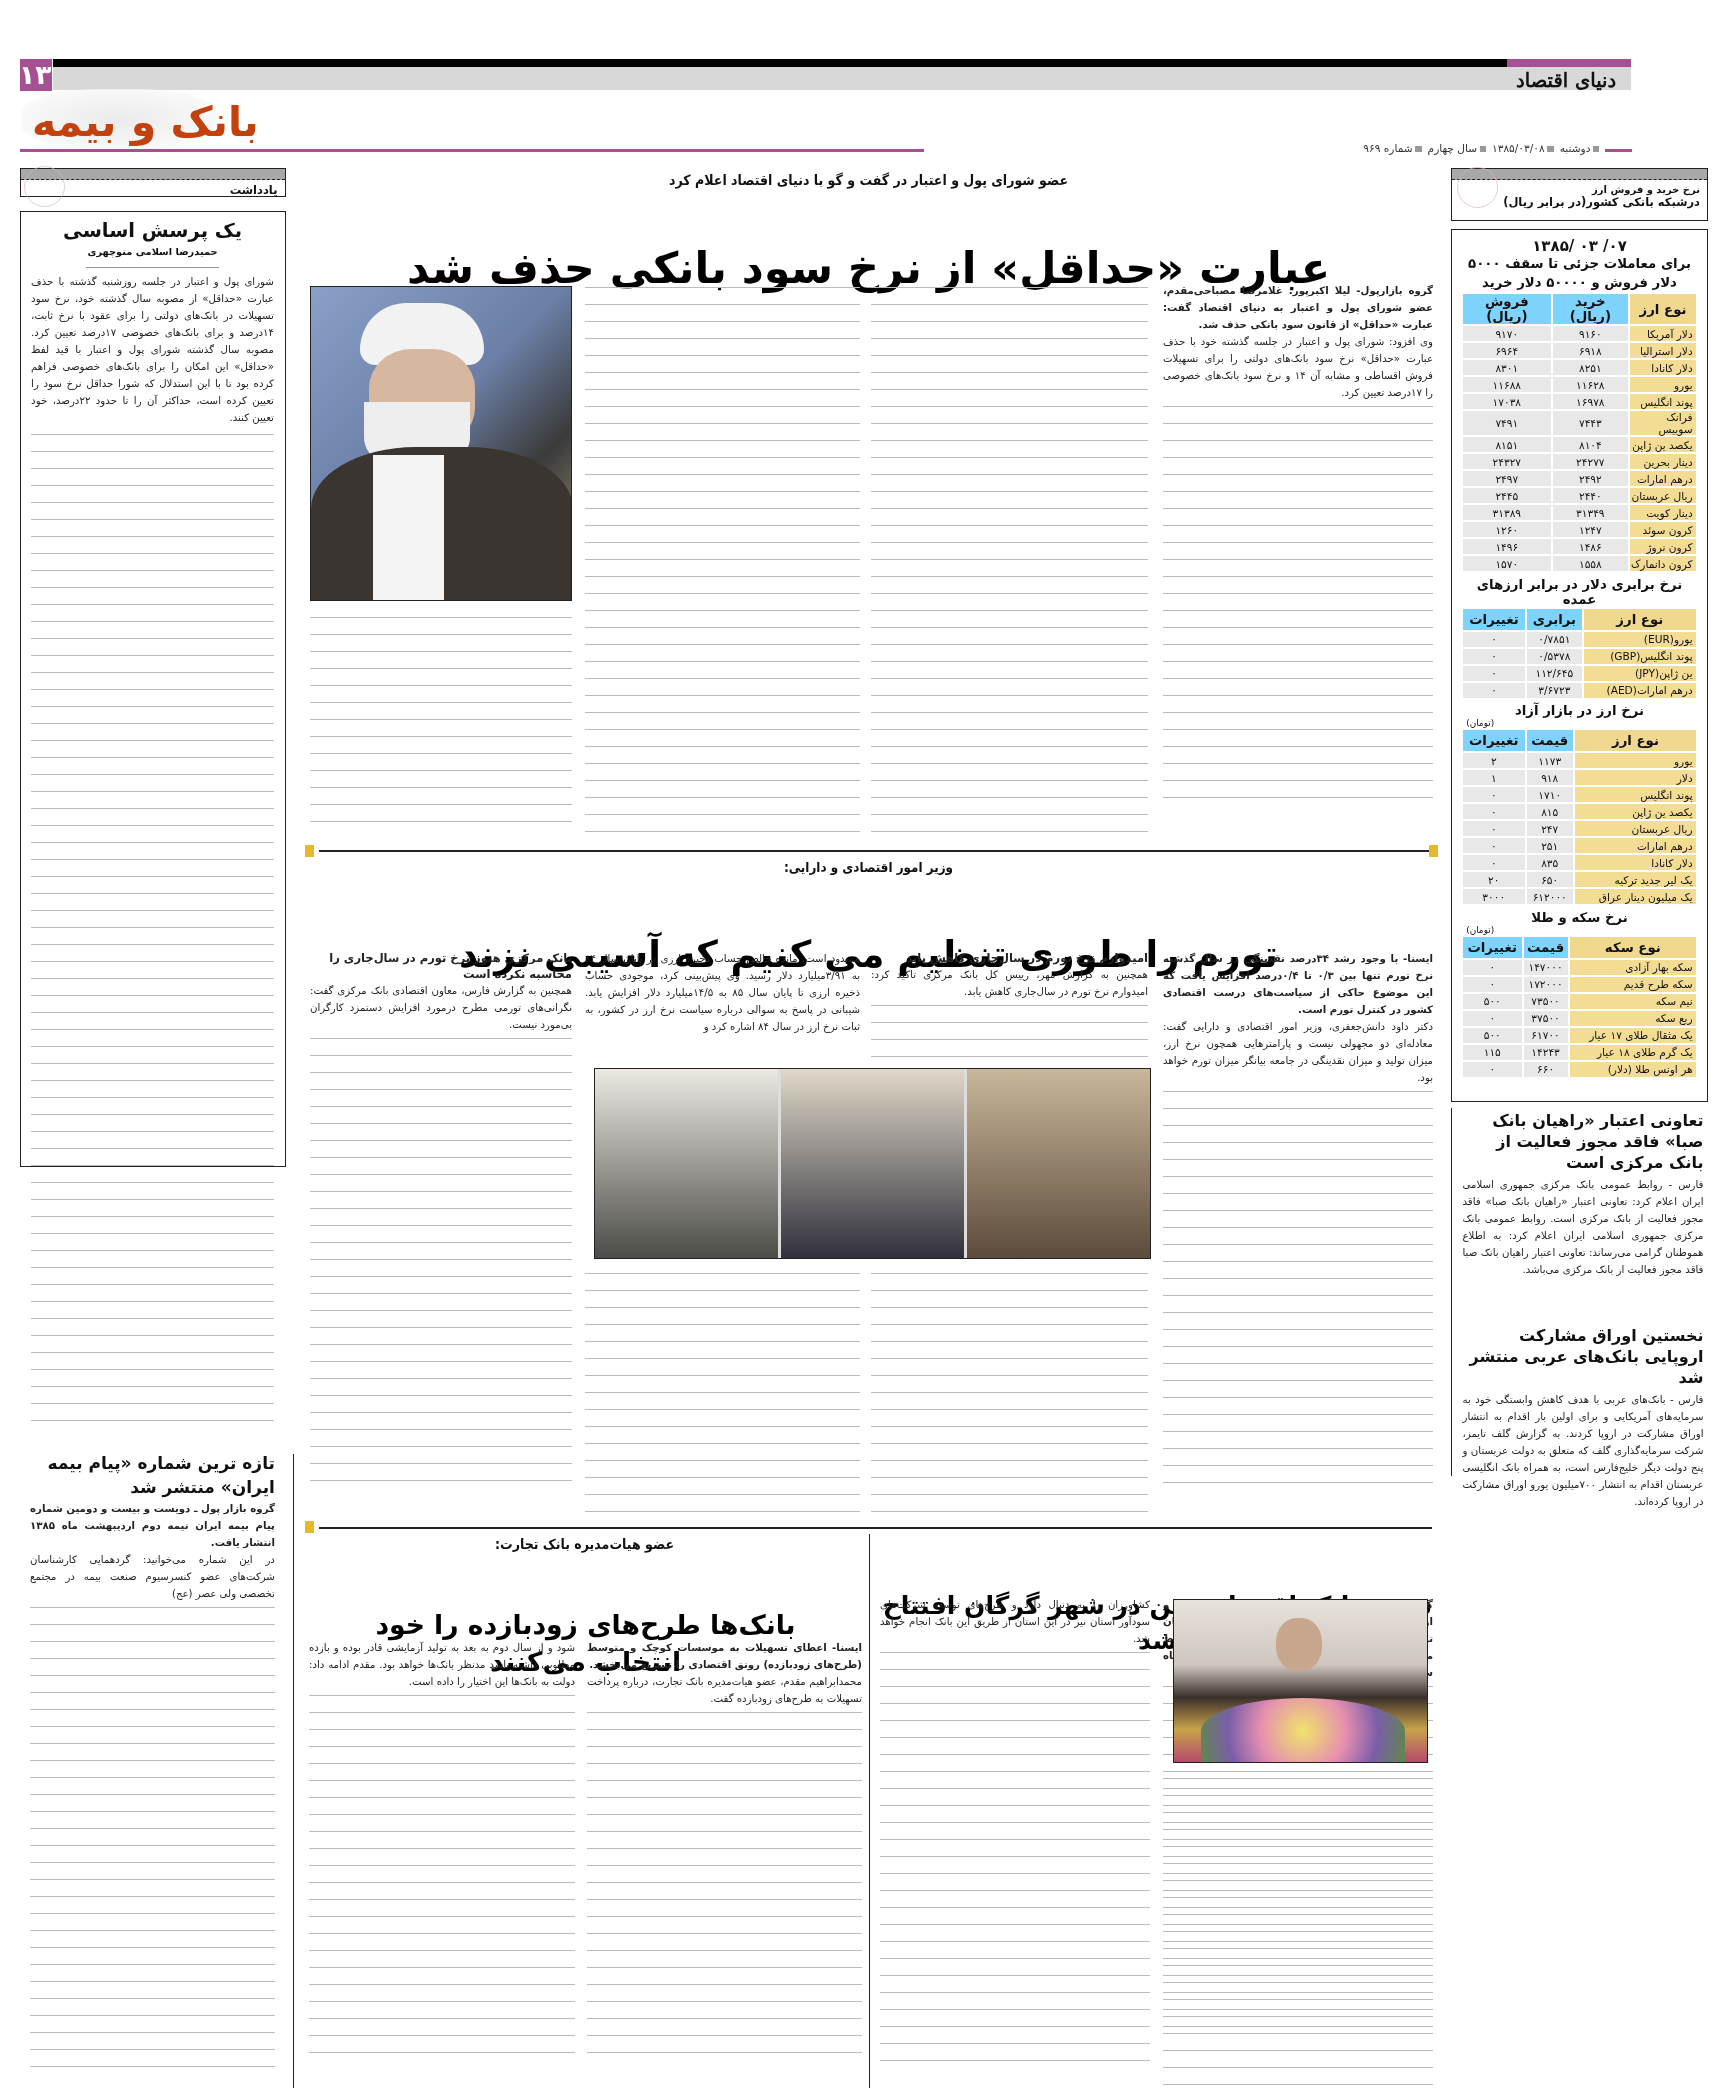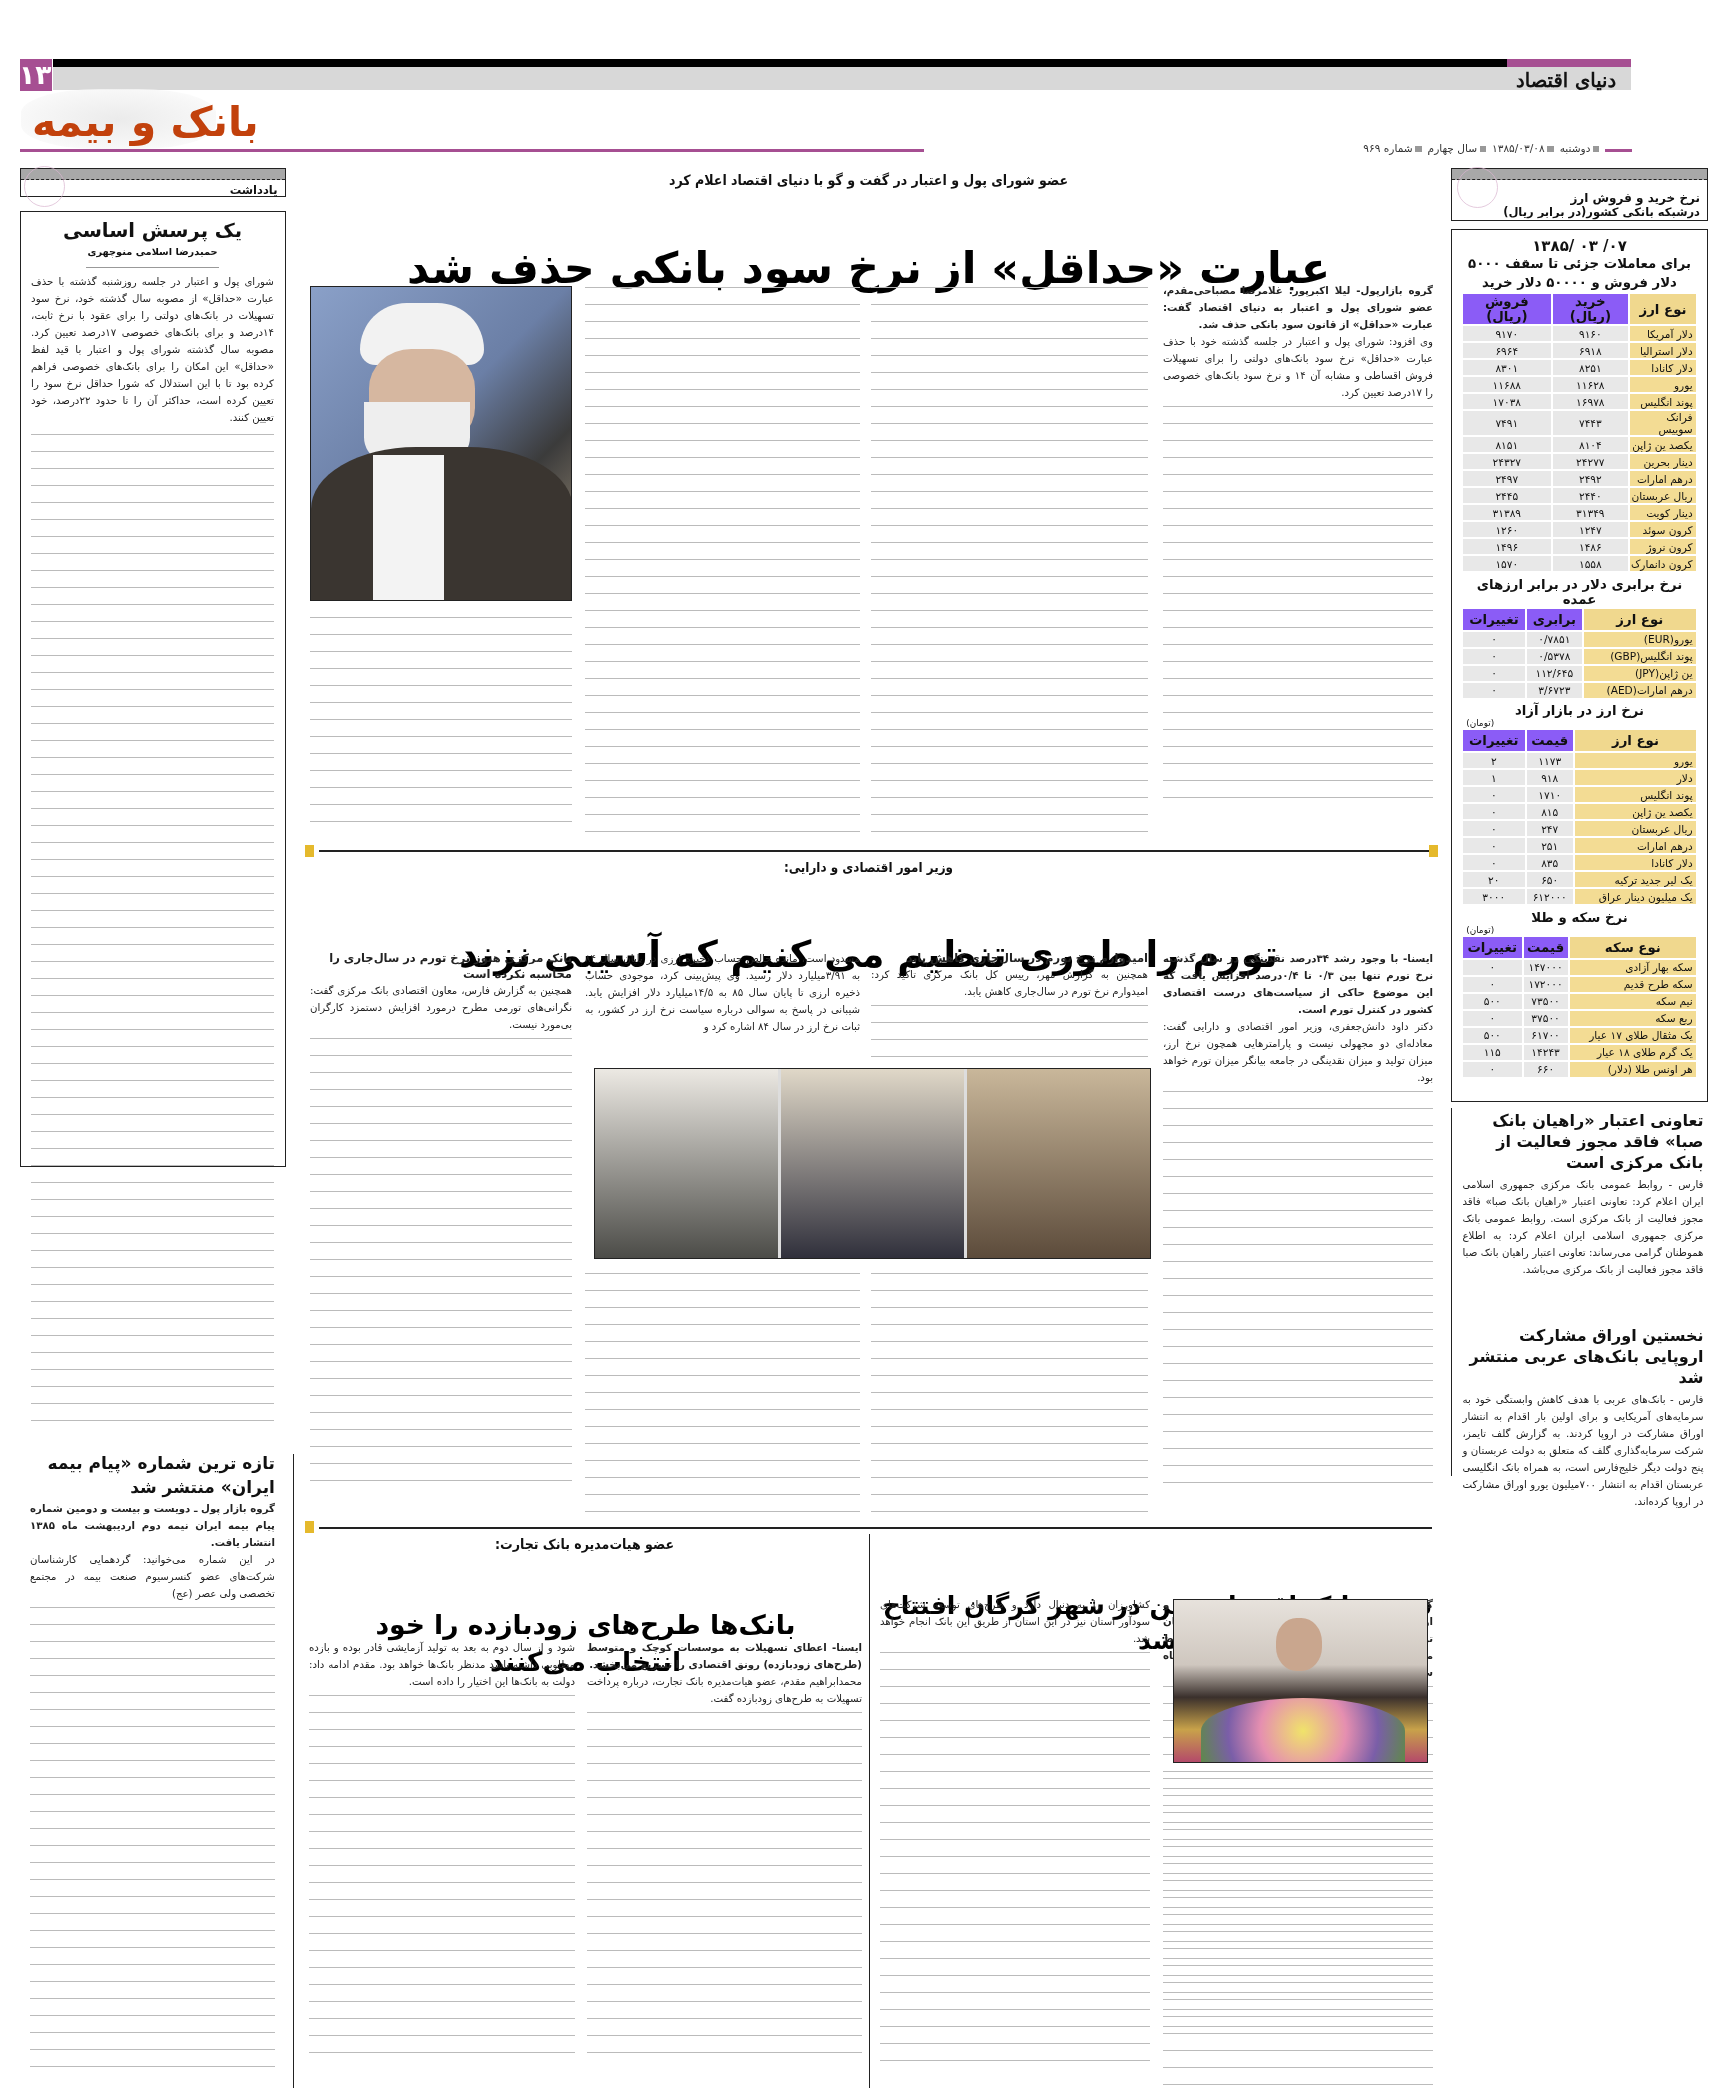--- a/index.html
+++ b/index.html
@@ -15,28 +15,28 @@
   .section-title { position: absolute; left: 32px; top: 98px; font-size: 41px; font-weight: bold; font-family: "DejaVu Sans", sans-serif; color: #c2410c; }
   .world-bg { position: absolute; left: 21px; top: 89px; width: 195px; height: 60px; background: radial-gradient(ellipse at center, #e6e6e6 0%, #f4f4f4 60%, #fff 100%); border-radius: 40%; opacity: .8; }
   .rule-pink-left { position: absolute; left: 19.5px; top: 149px; width: 904px; height: 2.7px; background: #a64f92; }
   .rule-pink-end { position: absolute; left: 1605px; top: 149px; width: 26.6px; height: 2.7px; background: #a64f92; }
   .dateline { position: absolute; left: 1370px; top: 142px; width: 232px; font-size: 10.6px; color: #333; text-align: right; white-space: nowrap; }
   .dateline .sq { display: inline-block; width: 6.2px; height: 6.2px; background: #999; margin: 0 2.7px; }
 
   
   .rates-head { position: absolute; left: 1451px; top: 168px; width: 257px; height: 53px; border: 1.3px solid #222; }
   .rates-head .gray { height: 10.6px; background: #a8a8a8; border-bottom: 0.9px dashed #222; }
-  .rates-head .t1 { font-size: 12px; font-weight: bold; padding: 11px 7px 0 0; margin-left: 32px; }
+  .rates-head .t1 { font-size: 10px; font-weight: bold; padding: 4px 7px 0 0; margin-left: 32px; }
   .rates-head .t2 { font-size: 11.5px; font-weight: bold; padding: 0 7px 0 0; }
   .globe { position: absolute; width: 41px; height: 41px; border-radius: 50%; border: 1.8px solid #d8b3ce; opacity: .7; }
   .rates-box { position: absolute; left: 1451px; top: 229px; width: 257px; height: 873px; border: 1.3px solid #222; padding: 3.5px 8.9px; }
   .rates-box .date { text-align: center; font-weight: bold; font-size: 15px; margin-top: 3.5px; }
   .rates-box .note { text-align: center; font-weight: bold; font-size: 13.3px; line-height: 18.6px; }
   table.rt { width: 100%; border-collapse: separate; border-spacing: 2.7px; font-size: 10.6px; }
-  table.rt th { font-size: 13.3px; font-weight: bold; height: 21px; background: #8b5cf6; }
+  table.rt th { font-size: 13.3px; font-weight: bold; height: 21px; background: #7dd3fc; }
   table.rt th.cur { background: #f0d88e; }
   table.rt td { height: 15px; text-align: center; background: #e8e8e8; }
   table.rt td.cur { background: #f3dc94; text-align: right; padding-right: 3.5px; }
   .rt-title { text-align: center; font-weight: bold; font-size: 13.3px; margin-top: 3.5px; }
   .unit { font-size: 8.9px; text-align: left; padding-left: 5.3px; }
 
   
   .note-head { position: absolute; left: 19.5px; top: 168px; width: 266px; height: 29px; border: 1.3px solid #222; }
   .note-head .gray { height: 10.6px; background: #a8a8a8; border-bottom: 0.9px dashed #222; }
   .note-head .lbl { font-size: 11.5px; font-weight: bold; padding: 3.5px 7px 0 0; }

